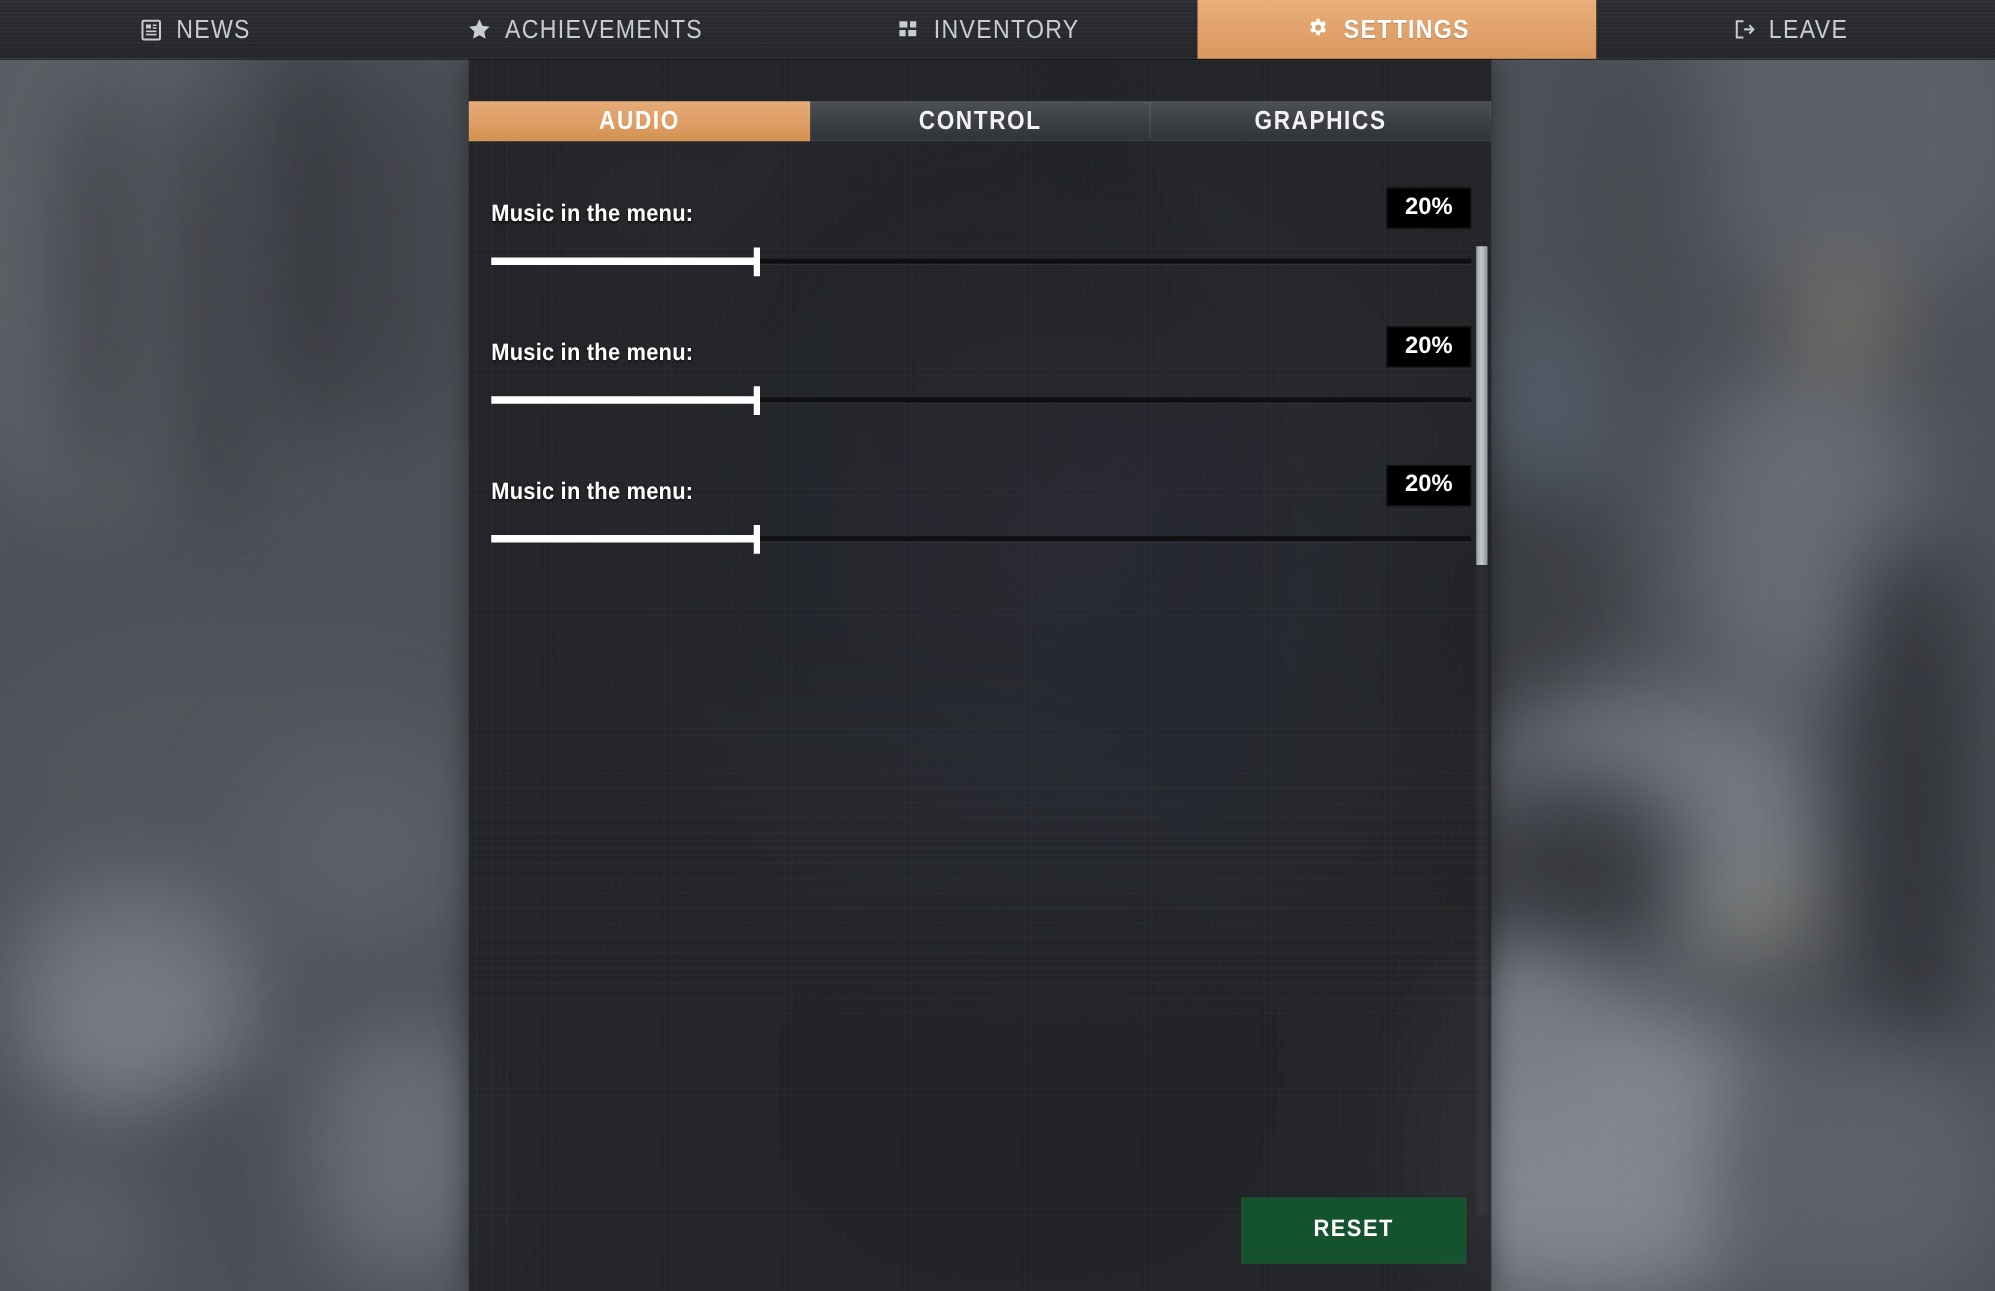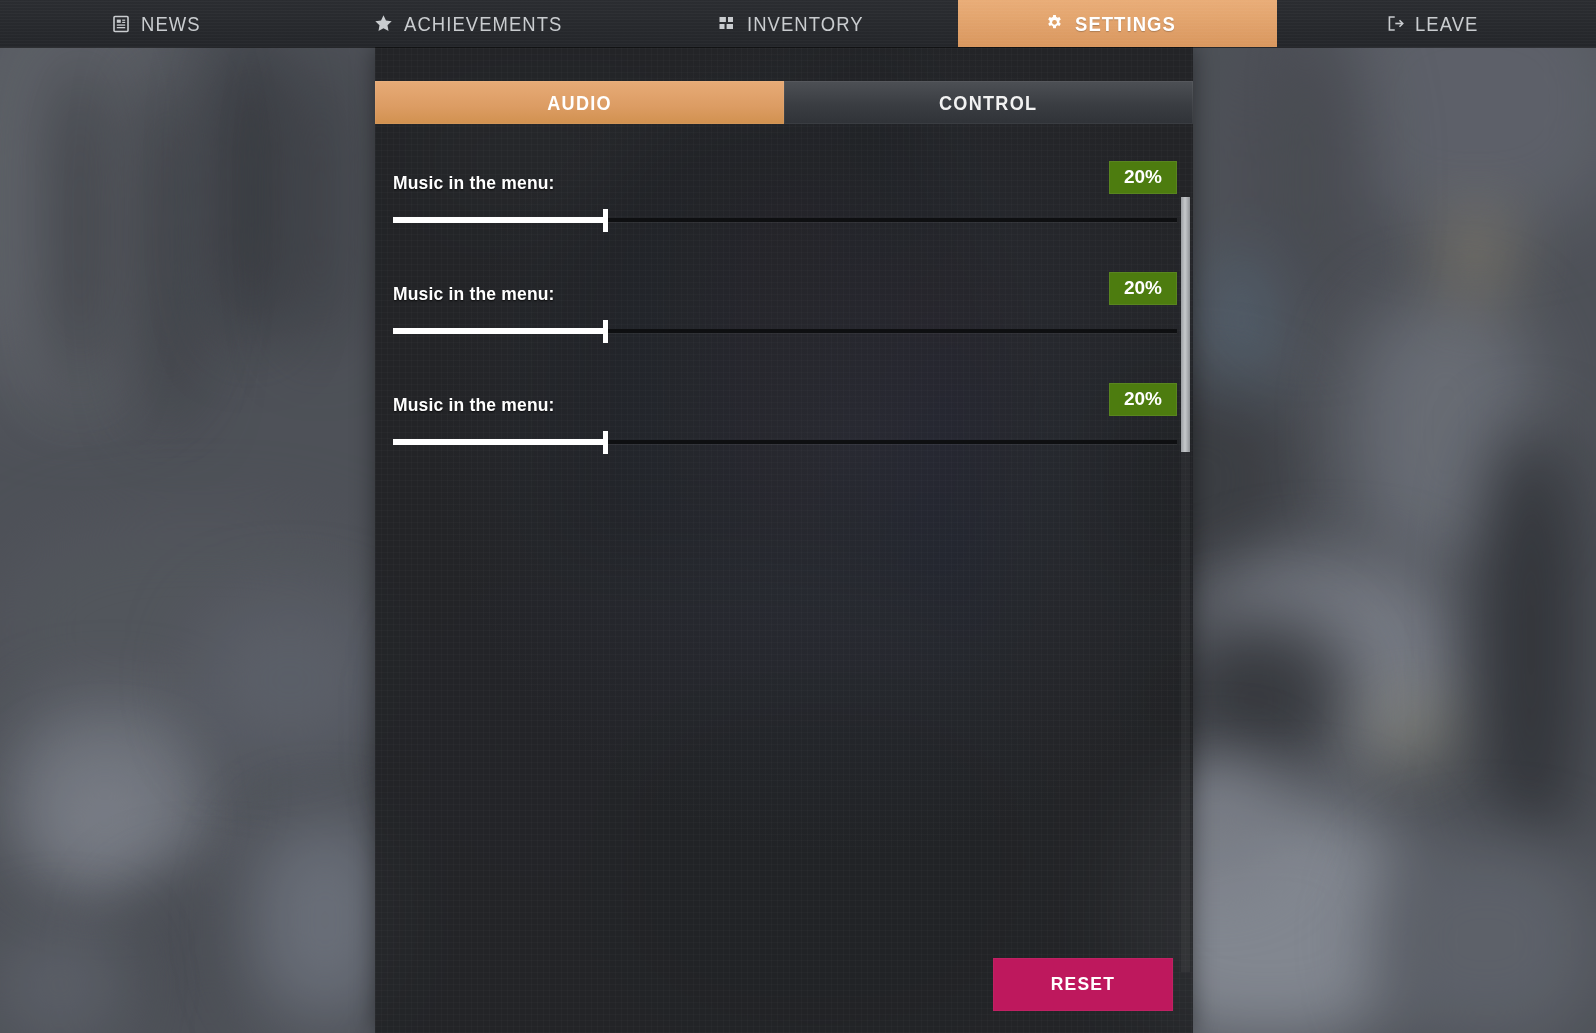--- a/index.html
+++ b/index.html
@@ -96,21 +96,21 @@
   #panel::before{
     content:""; position:absolute; inset:0; pointer-events:none;
     background:
       radial-gradient(circle at 58% 40%, rgba(70,80,110,.20) 0%, rgba(0,0,0,0) 55%),
       repeating-linear-gradient(0deg, rgba(255,255,255,.02) 0 1px, transparent 1px 6px),
       repeating-linear-gradient(90deg, rgba(255,255,255,.02) 0 1px, transparent 1px 6px);
   }
 
   #subtabs{
     position:relative; z-index:2;
-    margin-top:34px; height:43px; display:flex; width:100%;
+    margin-top:34px; height:32px; display:flex; width:100%;
   }
   .subtab{
     flex:1 1 0; display:flex; align-items:center; justify-content:center;
     color:#f2f2f2; font-size:21px; letter-spacing:1.5px; font-weight:700;
     text-transform:uppercase; cursor:pointer;
     background:linear-gradient(180deg,#4d5055 0%, #3a3d42 55%, #303338 100%);
     box-shadow:inset 0 0 0 1px rgba(255,255,255,.05);
   }
   .subtab .slabel{ transform:scaleX(.86); transform-origin:center; white-space:nowrap; }
   .subtab.active{
@@ -125,21 +125,21 @@
     overflow:hidden;
   }
   .row{ margin-bottom:49px; position:relative; }
   .rowtop{ display:flex; align-items:flex-end; justify-content:space-between; height:30px; }
   .rlabel{
     color:#ffffff; font-size:19px; font-weight:700; letter-spacing:.2px;
     text-shadow:0 1px 2px rgba(0,0,0,.8);
   }
   .rlabel span{ display:inline-block; transform:scaleX(.92); transform-origin:left center; }
   .rvalue{
-    background:#4d7c0f; color:#ffffff; font-size:19px; font-weight:700;
+    background:#000000; color:#ffffff; font-size:19px; font-weight:700;
     padding:5px 13px 6px; min-width:68px; text-align:center;
     box-shadow:inset 0 0 0 1px rgba(255,255,255,.07);
   }
   .slider{
     position:relative; margin-top:20px; height:12px; width:100%;
     cursor:pointer;
   }
   .track{
     position:absolute; left:0; right:0; top:4px; height:4px;
     background:#0e0f11; box-shadow:0 1px 0 rgba(255,255,255,.05);
@@ -164,21 +164,21 @@
     position:relative; z-index:3;
     height:86px; display:flex; align-items:center; justify-content:flex-end;
     gap:18px; padding:0 20px 12px 0;
   }
   .btn{
     height:53px; display:flex; align-items:center; justify-content:center;
     color:#ffffff; font-size:19px; font-weight:700; letter-spacing:1.3px;
     text-transform:uppercase; cursor:pointer; padding:0 30px;
   }
   .btn .blabel{ transform:scaleX(.92); white-space:nowrap; }
-  #btn-reset{ background:#be185d; min-width:180px; box-shadow:inset 0 0 0 1px rgba(255,255,255,.04);text-align:right; }
+  #btn-reset{ background:#14532d; min-width:180px; box-shadow:inset 0 0 0 1px rgba(255,255,255,.04);text-align:right; }
   #btn-save{
     background:linear-gradient(180deg,#eab078 0%, #dfa064 60%, #d4924f 100%);
     min-width:183px; text-shadow:0 1px 1px rgba(0,0,0,.22);
   }
 </style>
 </head>
 <body>
 
 <div id="backdrop">
   <div class="blob b1"></div>
@@ -278,20 +278,23 @@
 
 <div id="panel">
 
   <div id="subtabs">
     <div class="subtab active">
       <span class="slabel">AUDIO</span>
     </div>
     <div class="subtab">
       <span class="slabel">CONTROL</span>
     </div>
+    <div class="subtab">
+      <span class="slabel">GRAPHICS</span>
+    </div>
   </div>
 
   <div id="scrollarea">
 
     <div class="row">
       <div class="rowtop">
         <div class="rlabel">
           <span>Music in the menu:</span>
         </div>
         <div class="rvalue">20%</div>

